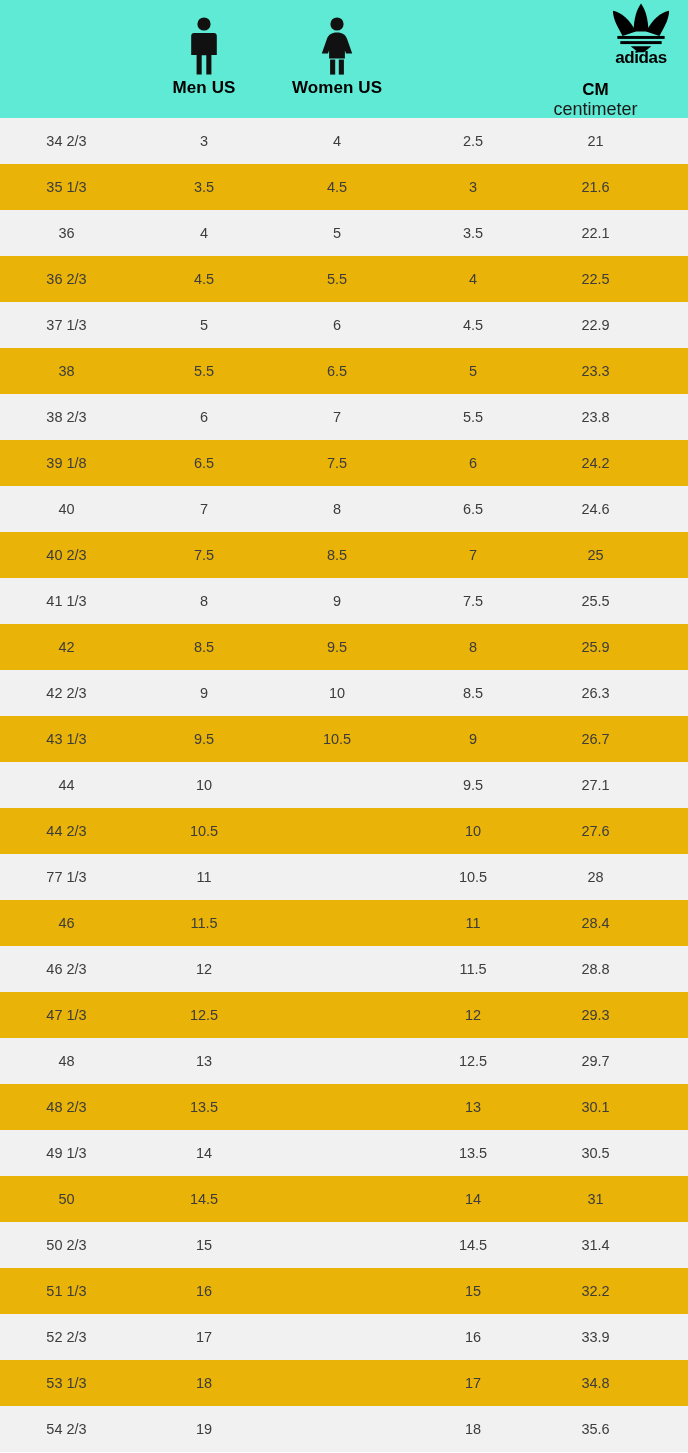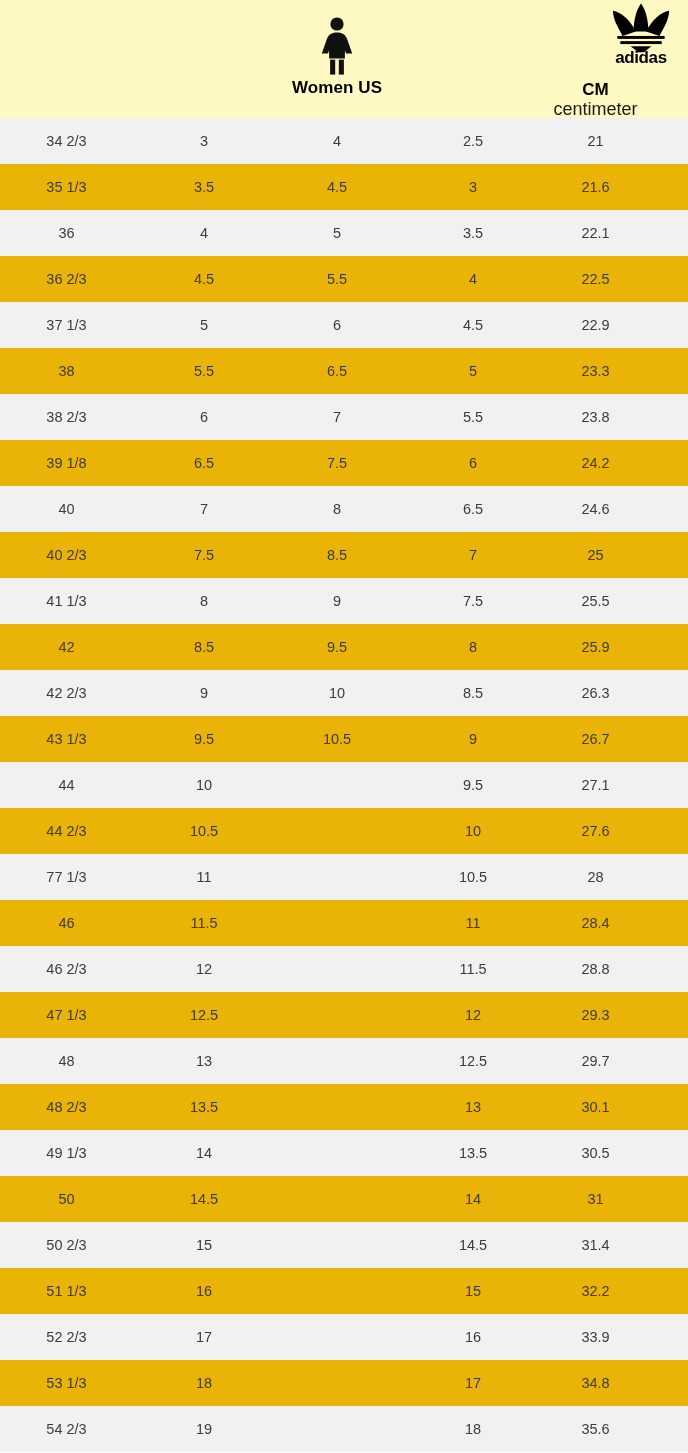--- a/index.html
+++ b/index.html
@@ -13,21 +13,21 @@
     width: 688px;
     min-height: 1453px;
     background: #ffffff;
     overflow: hidden;
   }
 
   
   .header {
     position: relative;
     height: 118px;
-    background: #fef9c3;
+    background: #5eead4;
   }
   .logo-wrap {
     position: absolute;
     right: 2px;
     top: 2px;
     width: 90px;
     height: 62px;
   }
   .logo-wrap svg { display: block; width: 90px; height: 62px; }
 
@@ -123,20 +123,32 @@
           <rect x="32" y="53" width="56" height="4"></rect>
           <path d="M46 60 L74 60 L64 68 L56 68 Z"></path>
         </g>
         <g fill="#000000">
           <text x="60" y="82" font-family="'Liberation Sans', sans-serif" font-size="23" font-weight="bold" text-anchor="middle" letter-spacing="-0.5">adidas</text>
         </g>
       </svg>
     </div>
 
 
+    <div class="hdr-col c-men">
+      <div class="hdr-icon">
+        <svg width="36" height="58" viewBox="0 0 36 58" xmlns="http://www.w3.org/2000/svg" aria-hidden="true">
+          <g fill="#111111">
+            <circle cx="18" cy="7" r="6.6"></circle>
+            <path d="M8.2 16 h19.6 a3 3 0 0 1 3 3 v19 h-5.4 v19.6 h-5.1 V38.2 h-4.6 V57.6 h-5.1 V38 H5.2 V19 a3 3 0 0 1 3 -3 z"></path>
+          </g>
+        </svg>
+      </div>
+      <div class="hdr-label">Men US</div>
+      <div class="spacer19"></div>
+    </div>
 
     <div class="hdr-col c-women">
       <div class="hdr-icon">
         <svg width="38" height="58" viewBox="0 0 38 58" xmlns="http://www.w3.org/2000/svg" aria-hidden="true">
           <g fill="#111111">
             <circle cx="19" cy="7" r="6.6"></circle>
             <path d="M19 15.4 c5.6 0 8.6 2.2 10.1 6.6 l5.1 14.6 h-6.2 l-1.1 -3.4 v8.4 H11.1 v-8.4 l-1.1 3.4 H3.8 L8.9 22 c1.5 -4.4 4.5 -6.6 10.1 -6.6 z"></path>
             <path d="M12.1 42.6 h5.1 V57.6 h-5.1 z"></path>
             <path d="M20.8 42.6 h5.1 V57.6 h-5.1 z"></path>
           </g>

